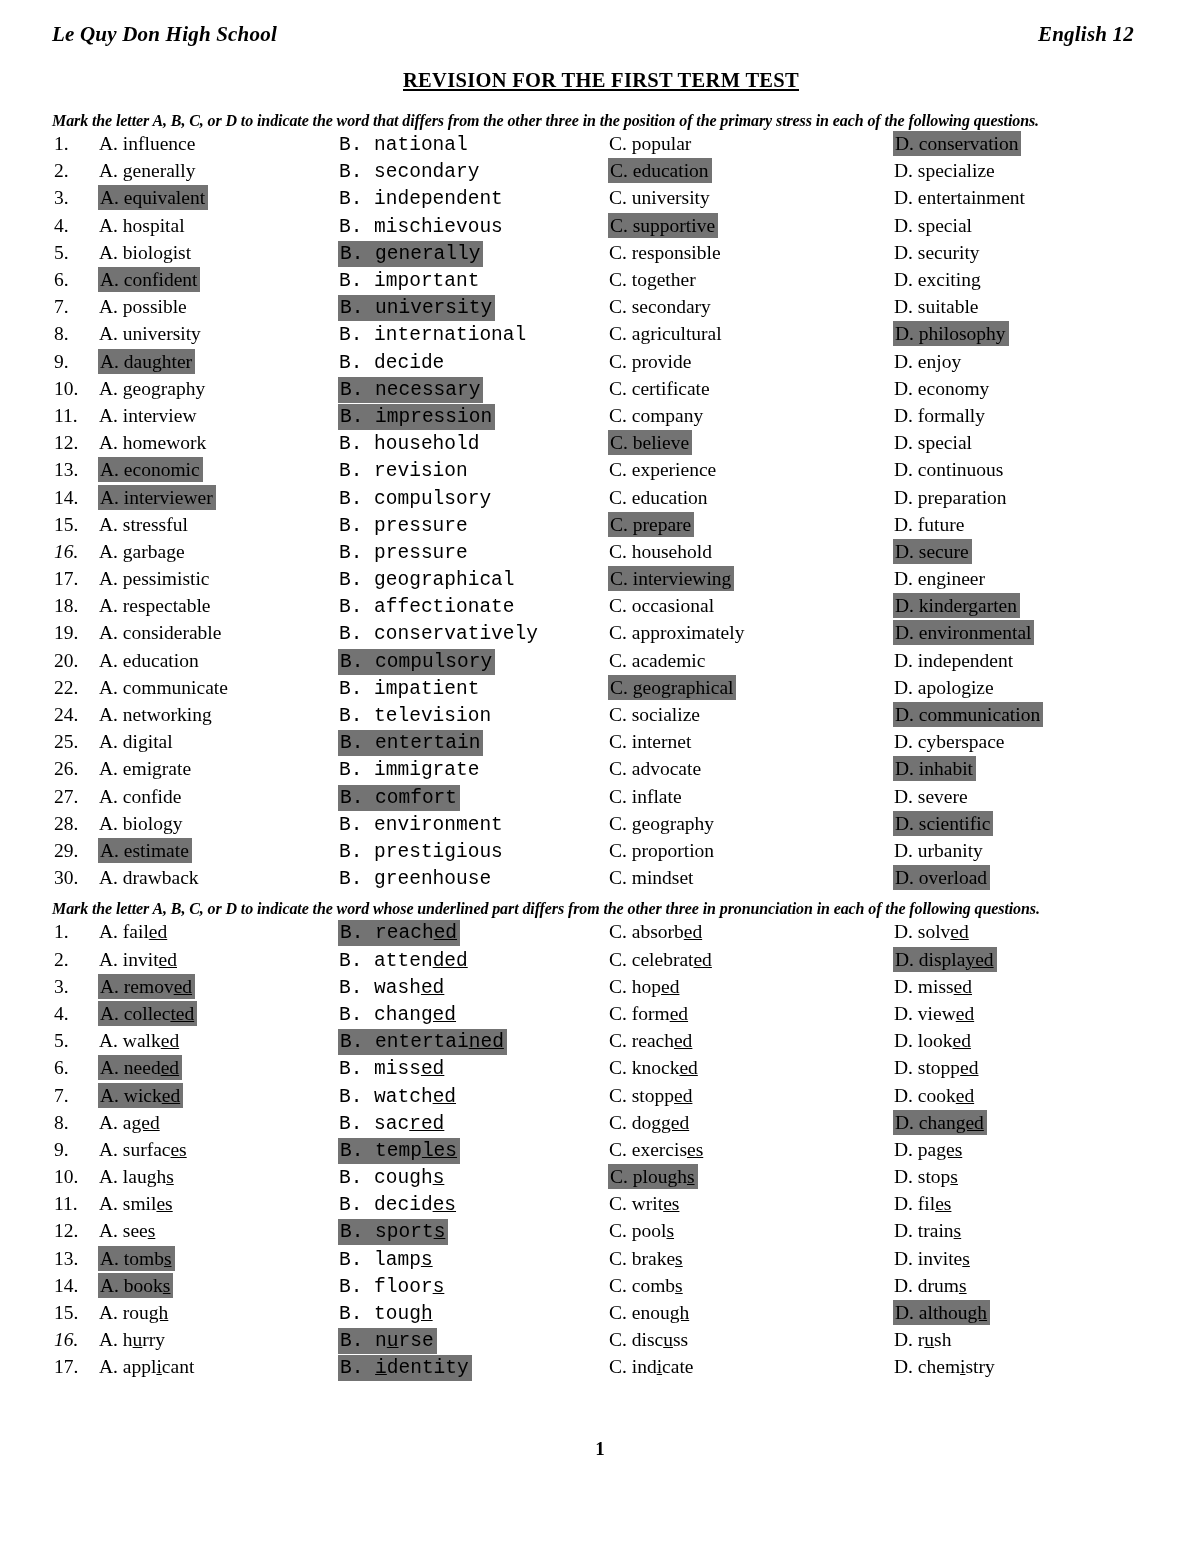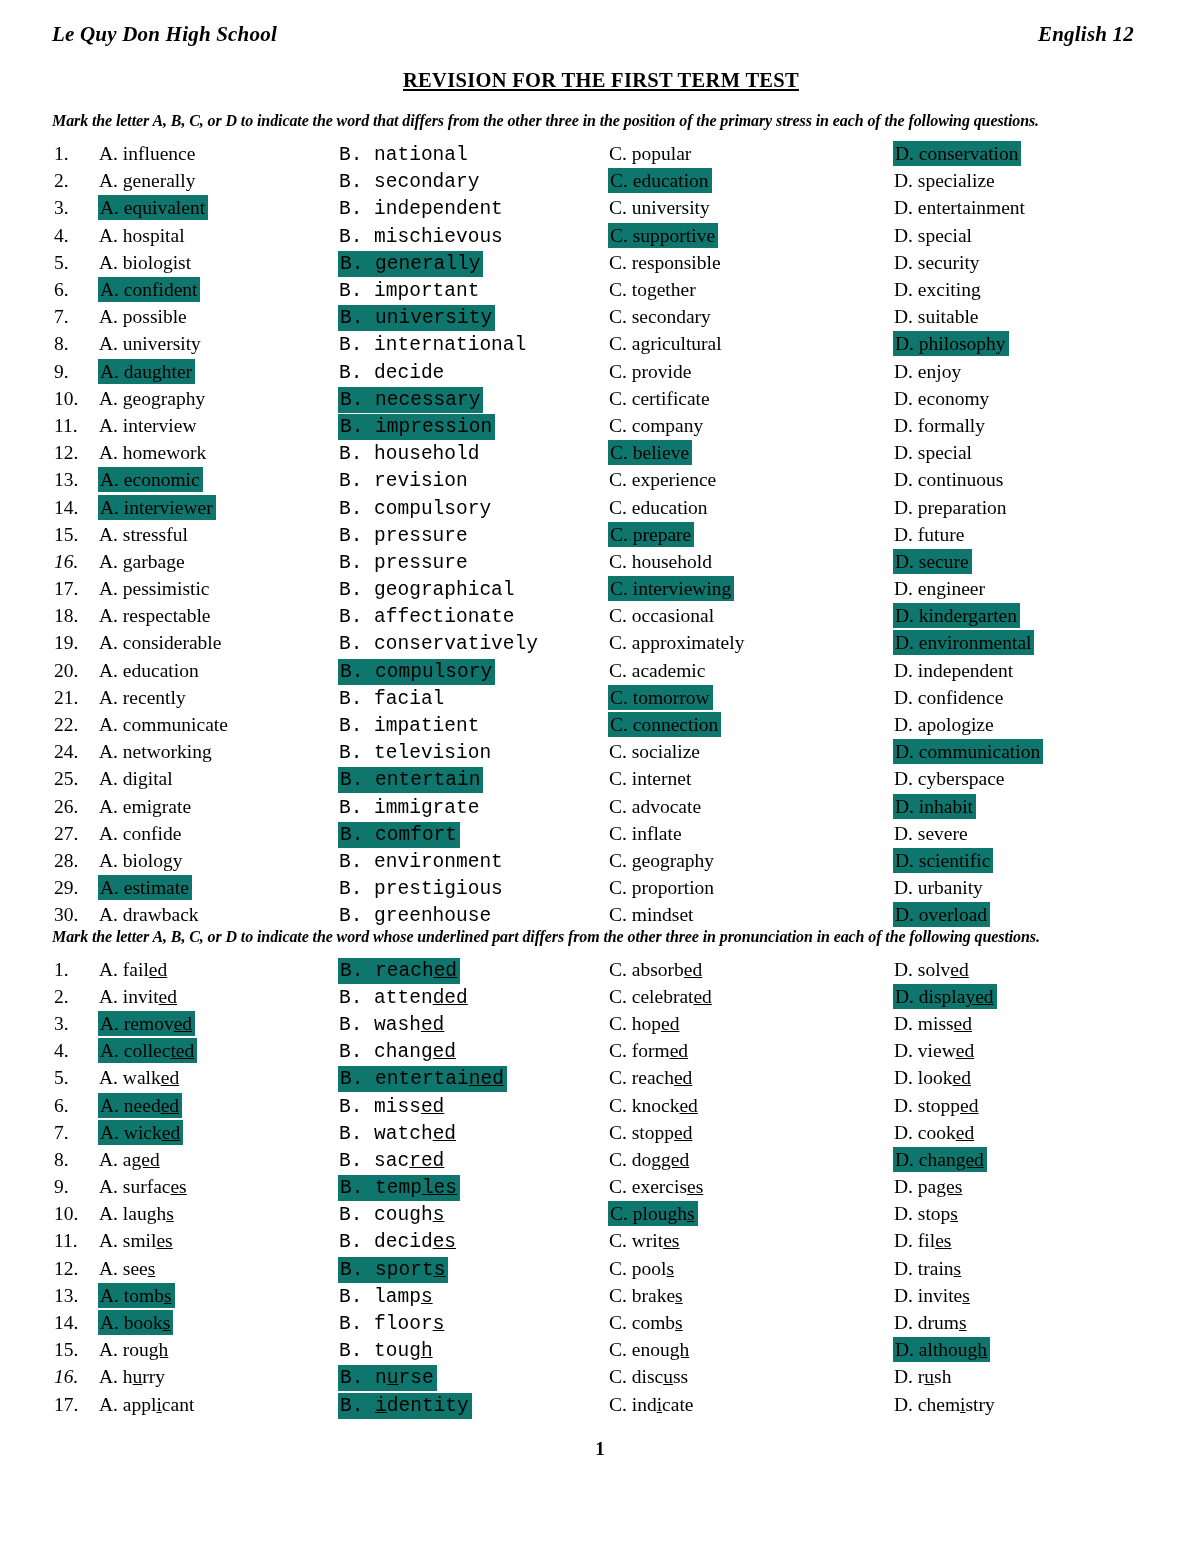--- a/index.html
+++ b/index.html
@@ -74,28 +74,28 @@
     text-align: left;
     padding-left: 2px;
   }
   .qnum.ital { font-style: italic; }
   .opt {
     flex: 0 0 auto;
     display: inline-block;
   }
   .opt-a { width: 240px; }
   .opt-b { width: 270px; font-family: Liberation Mono, monospace; }
-  .opt-c { width: 285px; margin-top: 10px; }
+  .opt-c { width: 285px; }
   .opt-d { width: 260px; }
   .opt .txt {
     display: inline;
     padding: 1px 1px 1px 1px;
   }
   .opt.hl .txt {
-    background: #0f766e;
+    background: #737373;
     padding: 2px 3px 2px 2px;
   }
   u { text-decoration: underline; text-underline-offset: 1px; }
 
   .footer-pagenum {
     position: absolute;
     bottom: 14px;
     left: 0;
     width: 1200px;
     text-align: center;
@@ -254,31 +254,24 @@
           <span class="opt opt-d hl"><span class="txt">D. environmental</span></span>
         </div>
         <div class="qrow">
           <span class="qnum">20.</span>
           <span class="opt opt-a"><span class="txt">A. education</span></span>
           <span class="opt opt-b hl"><span class="txt">B. compulsory</span></span>
           <span class="opt opt-c"><span class="txt">C. academic</span></span>
           <span class="opt opt-d"><span class="txt">D. independent</span></span>
         </div>
         <div class="qrow">
-          <span class="qnum">21.</span>
-          <span class="opt opt-a"><span class="txt">A. recently</span></span>
-          <span class="opt opt-b"><span class="txt">B. facial</span></span>
-          <span class="opt opt-c hl"><span class="txt">C. tomorrow</span></span>
-          <span class="opt opt-d"><span class="txt">D. confidence</span></span>
-        </div>
-        <div class="qrow">
           <span class="qnum">22.</span>
           <span class="opt opt-a"><span class="txt">A. communicate</span></span>
           <span class="opt opt-b"><span class="txt">B. impatient</span></span>
-          <span class="opt opt-c hl"><span class="txt">C. connection</span></span>
+          <span class="opt opt-c hl"><span class="txt">C. geographical</span></span>
           <span class="opt opt-d"><span class="txt">D. apologize</span></span>
         </div>
         <div class="qrow">
           <span class="qnum">24.</span>
           <span class="opt opt-a"><span class="txt">A. networking</span></span>
           <span class="opt opt-b"><span class="txt">B. television</span></span>
           <span class="opt opt-c"><span class="txt">C. socialize</span></span>
           <span class="opt opt-d hl"><span class="txt">D. communication</span></span>
         </div>
         <div class="qrow">

